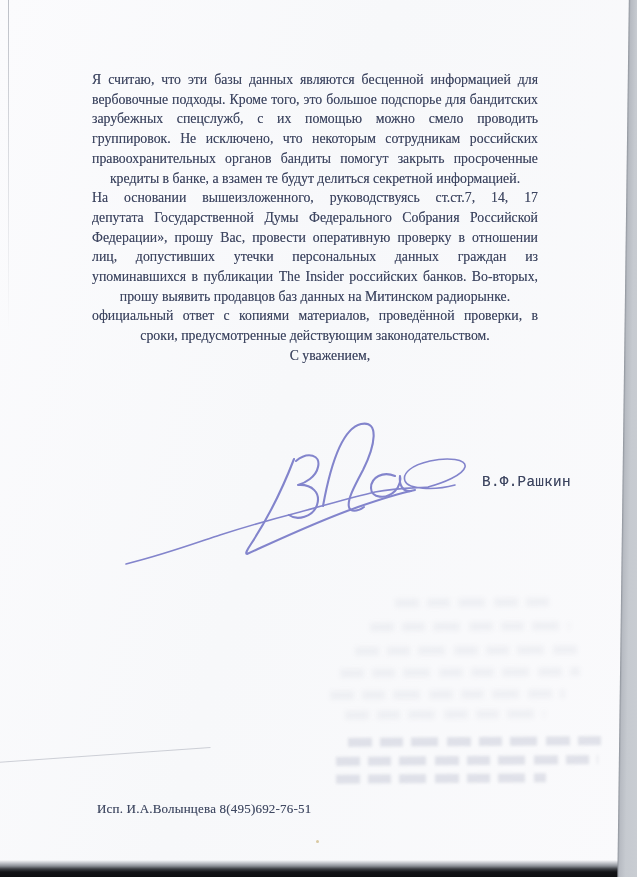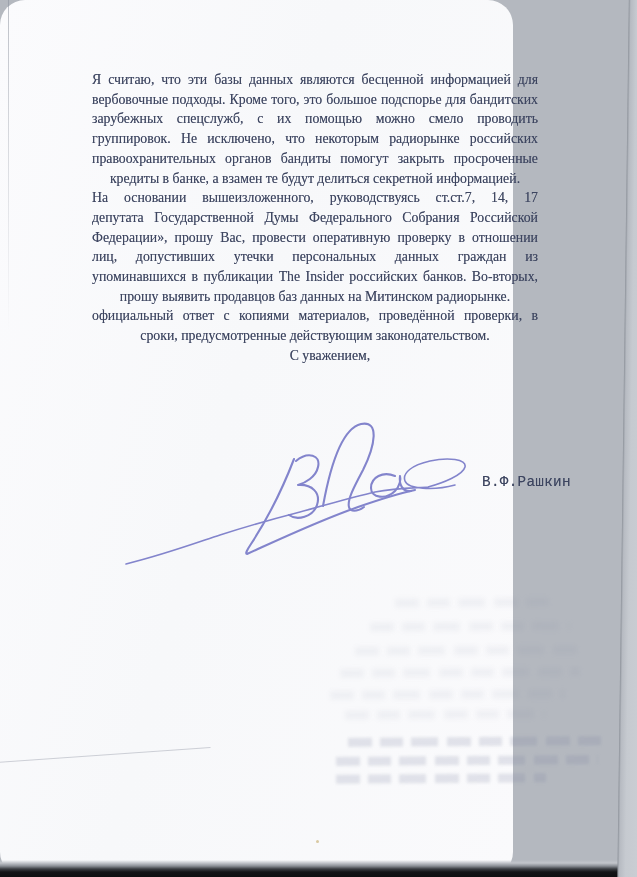--- a/index.html
+++ b/index.html
@@ -11,24 +11,23 @@
   }
   .scan {
     position: relative;
     width: 637px; height: 877px;
     overflow: hidden;
   }
   
   .page {
     position: absolute;
     left: 0; top: 0;
-    width: 513px; height: 877px;
+    width: 636px; height: 877px;
     background: linear-gradient(105deg, #fbfbfd 0%, #f7f8fa 45%, #fafafc 100%);
     z-index: 1;
-    border-radius: 25px;
   }
   
   .left-edge-line {
     position: absolute;
     left: 8px; top: 0;
     width: 1px; height: 330px;
     background: linear-gradient(180deg, rgba(138,144,156,0.55), rgba(138,144,156,0));
     z-index: 2;
   }
   
@@ -137,21 +136,21 @@
 
   <div class="page">
 
     <div class="left-edge-line"></div>
     <div class="crease-line"></div>
 
     <div class="textblock" id="letter-body" style="color: rgb(61, 69, 96);">
         <div class="line j">Я считаю, что эти базы данных являются бесценной информацией для</div>
         <div class="line j">вербовочные подходы. Кроме того, это большое подспорье для бандитских</div>
         <div class="line j">зарубежных спецслужб, с их помощью можно смело проводить</div>
-        <div class="line j">группировок. Не исключено, что некоторым радиорынке российских</div>
+        <div class="line j">группировок. Не исключено, что некоторым сотрудникам российских</div>
         <div class="line j">правоохранительных органов бандиты помогут закрыть просроченные</div>
         <div class="line">кредиты в банке, а взамен те будут делиться секретной информацией.</div>
         <div class="line j">На основании вышеизложенного, руководствуясь ст.ст.7, 14, 17</div>
         <div class="line j">депутата Государственной Думы Федерального Собрания Российской</div>
         <div class="line j">Федерации», прошу Вас, провести оперативную проверку в отношении</div>
         <div class="line j">лиц, допустивших утечки персональных данных граждан из</div>
         <div class="line j">упоминавшихся в публикации The Insider российских банков. Во-вторых,</div>
         <div class="line">прошу выявить продавцов баз данных на Митинском радиорынке.</div>
         <div class="line j">официальный  ответ с копиями материалов, проведённой проверки, в</div>
         <div class="line">сроки, предусмотренные действующим законодательством.</div>
@@ -190,20 +189,21 @@
 
       <path stroke-width="2.1" d="M 277 63
         C 265 58, 253 64, 253 75
         C 253 85, 268 87, 277 78
         C 282 73, 283 66, 282 63
         C 281 71, 284 79, 293 78"></path>
     </svg>
 
     <div class="signer-name" style="color: rgb(61, 69, 96); font-family: Liberation Mono, monospace;">В.Ф.Рашкин</div>
 
+    <div class="executor-note">Исп. И.А.Волынцева 8(495)692-76-51</div>
 
     <div class="bleed faint f1"></div>
     <div class="bleed faint f2"></div>
     <div class="bleed faint f3"></div>
     <div class="bleed faint f4"></div>
     <div class="bleed faint f5"></div>
     <div class="bleed faint f6"></div>
     <div class="bleed b1"></div>
     <div class="bleed b2"></div>
     <div class="bleed b3"></div>

